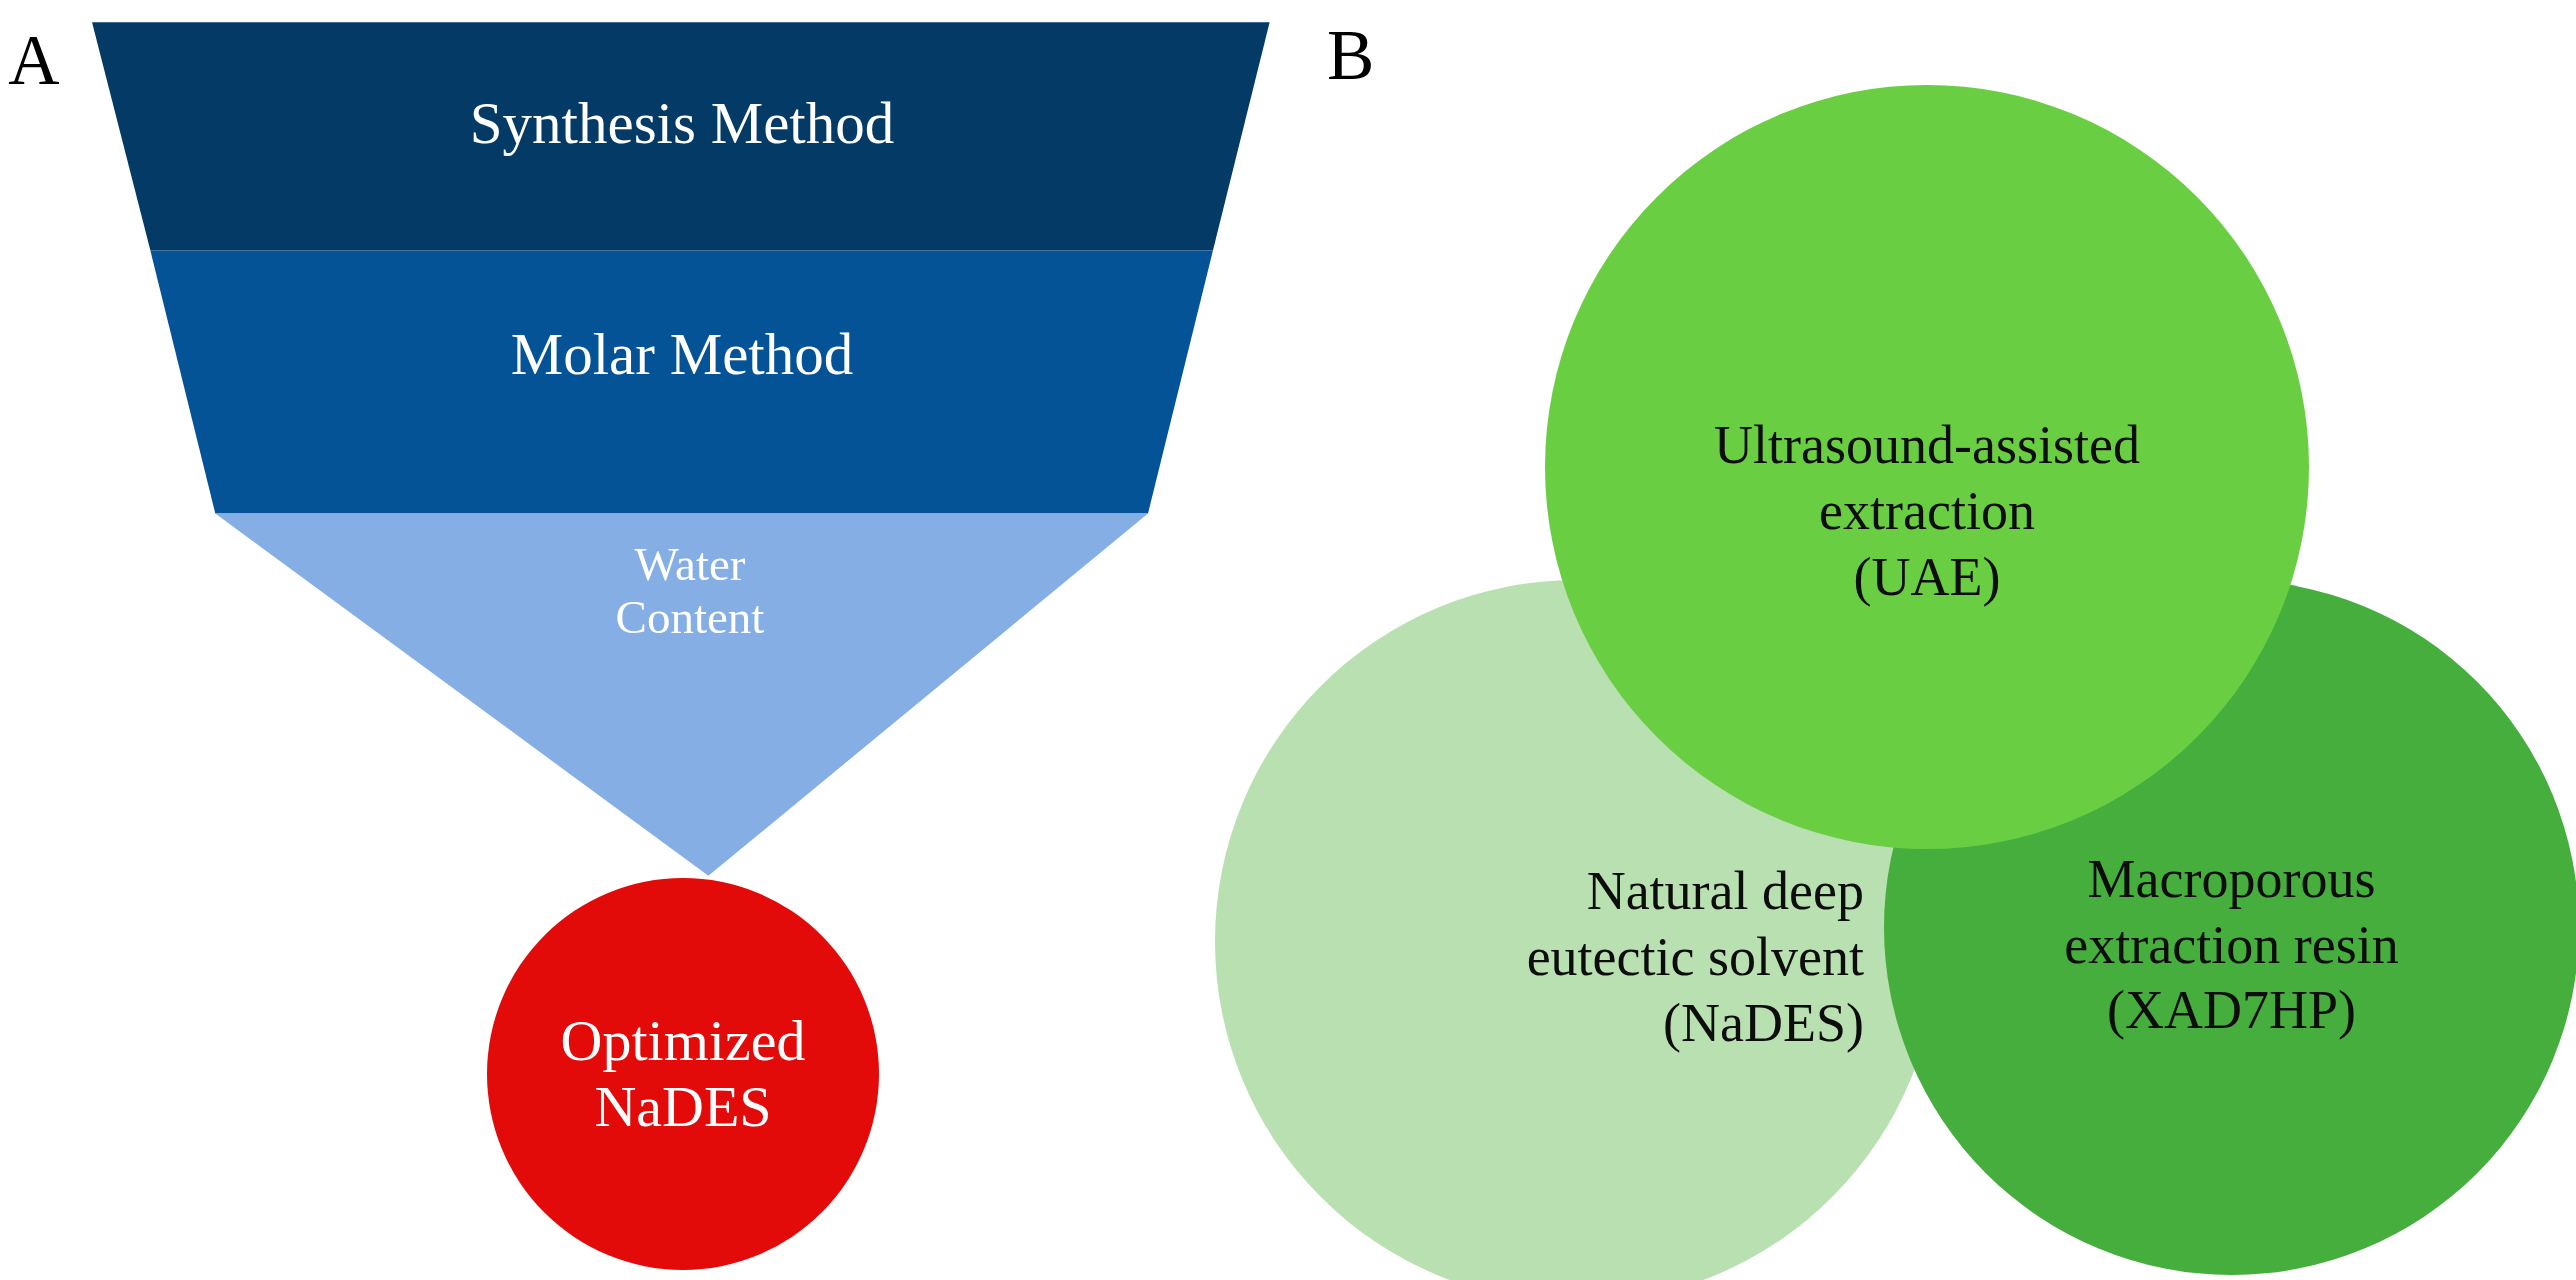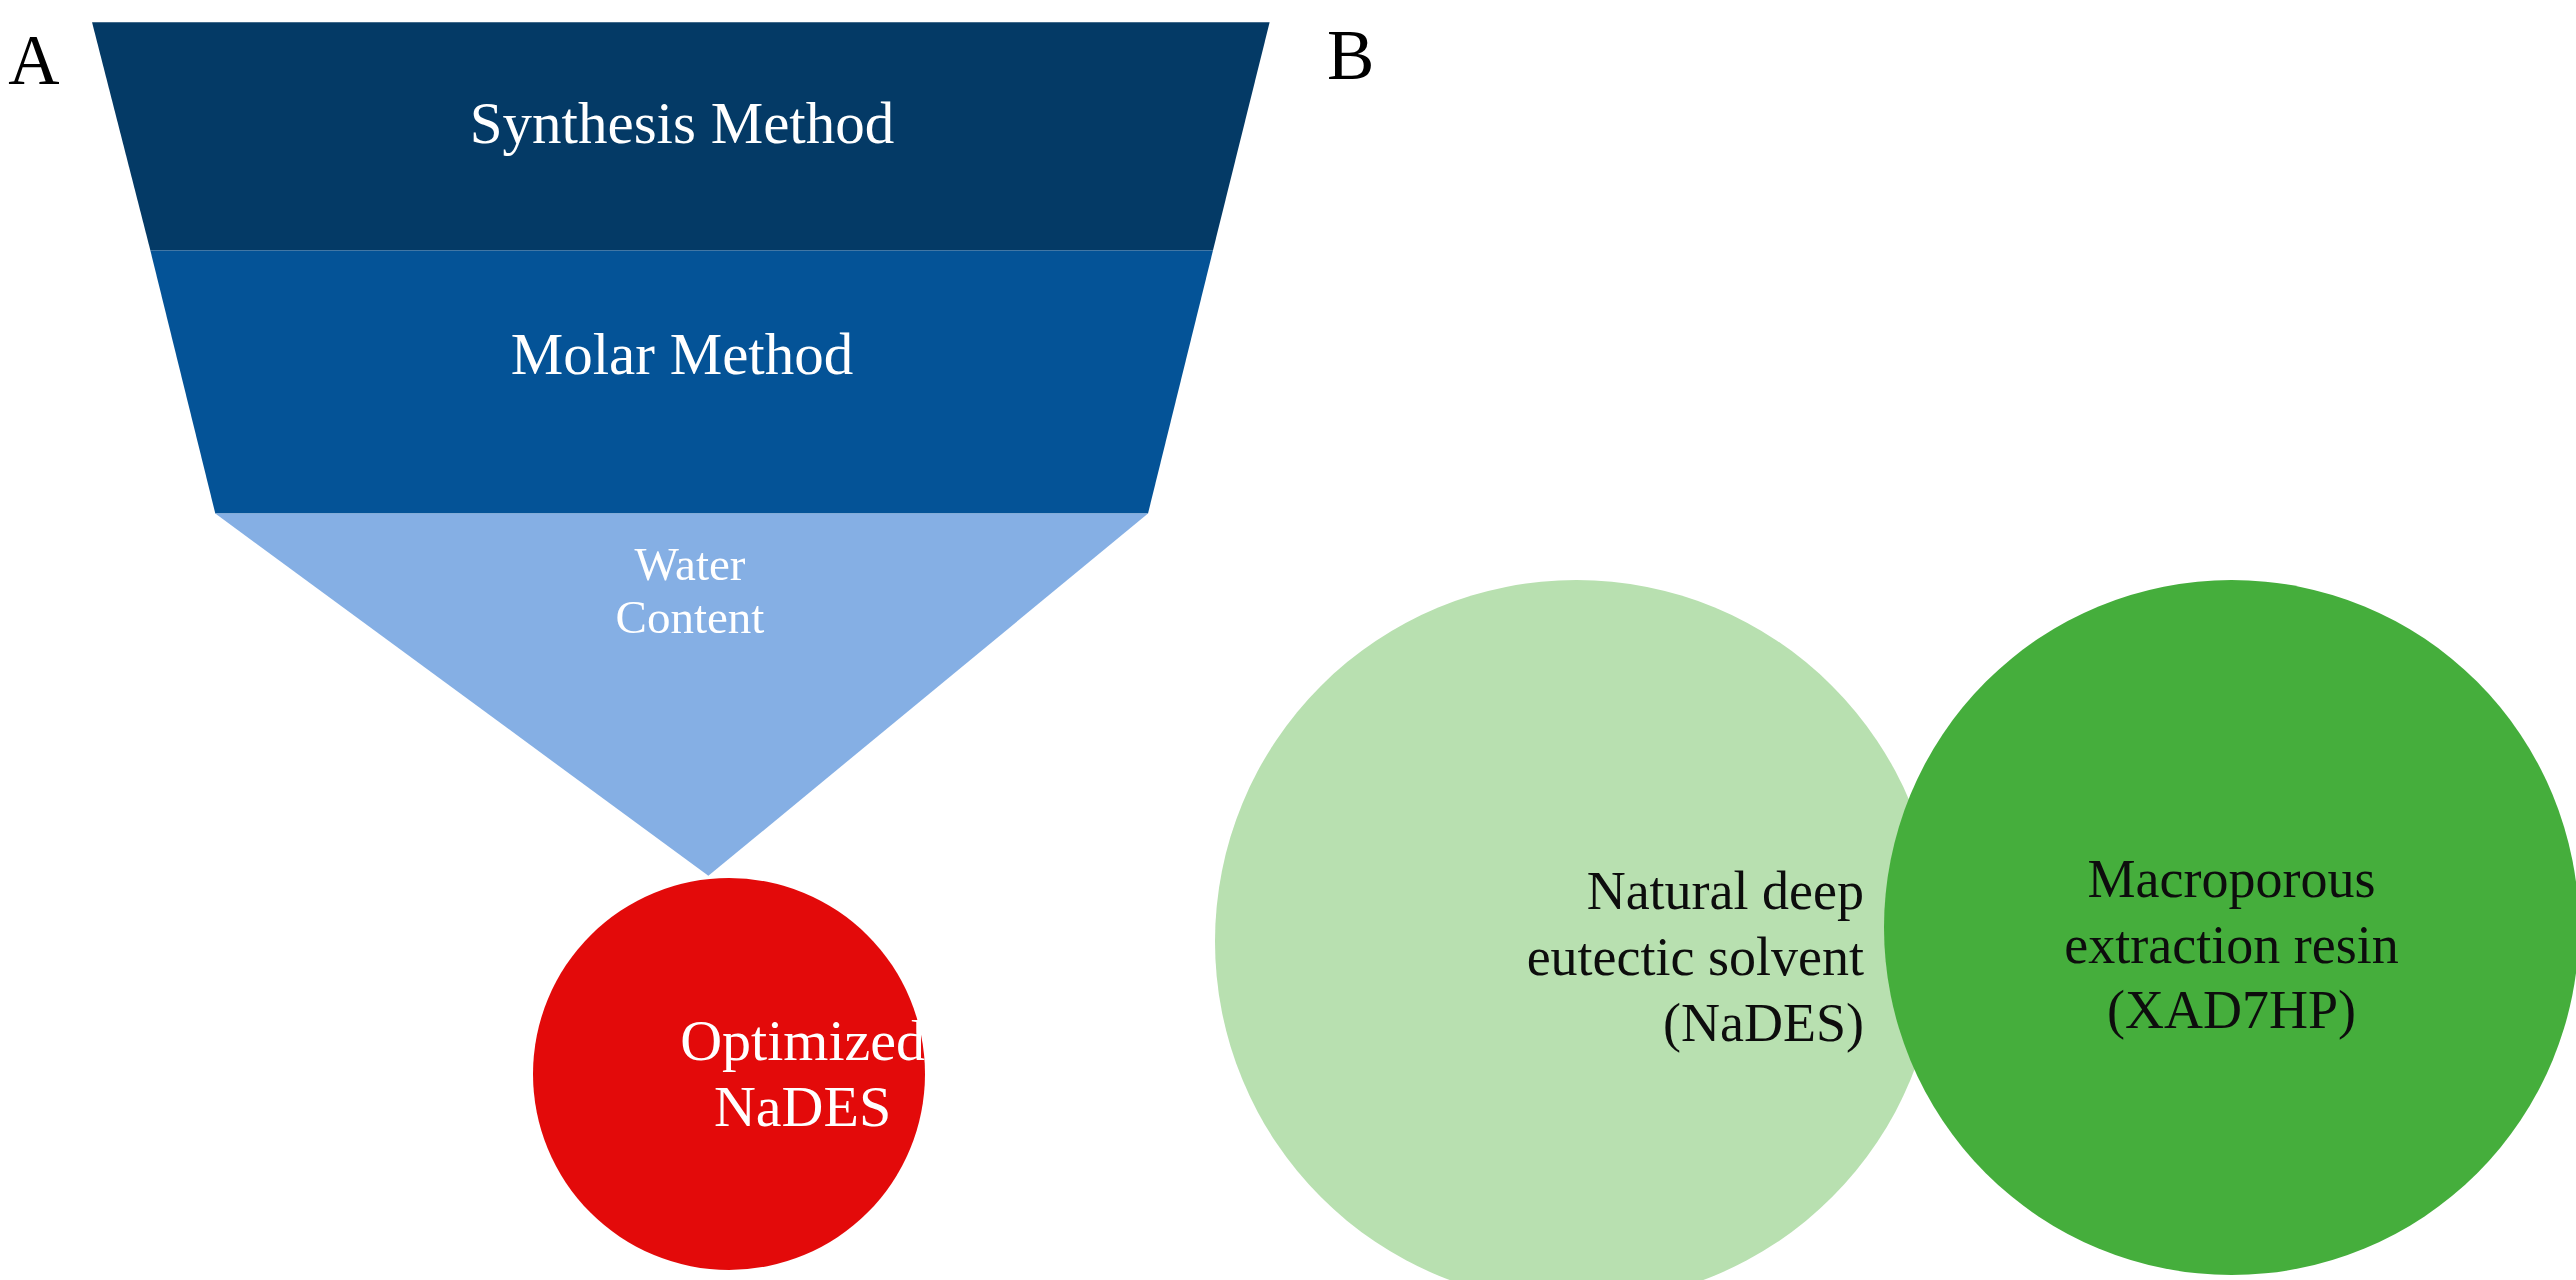--- a/index.html
+++ b/index.html
@@ -60,28 +60,28 @@
   #funnel-label-molar {
     left: 353px;  top: 321px;  width: 658px;  font-size: 59px;
   }
   #funnel-label-water {
     left: 460px;  top: 538px;  width: 460px;  font-size: 47px;
   }
 
   
   #outcome-circle {
     position: absolute;
-    left: 533px;
+    left: 487px;
     top: 878px;
     width: 392px;
     height: 392px;
     border-radius: 50%;
     display: flex;
     align-items: center;
-    justify-content: flex-end;
+    justify-content: center;
   }
   #outcome-circle-label {
     color: #ffffff;
     font-family: "Liberation Serif", "DejaVu Serif", serif;
     font-size: 58px;
     line-height: 1.14;
     text-align: center;
     white-space: pre-line;
     user-select: none;
   }
@@ -181,18 +181,23 @@
 eutectic solvent
 (NaDES)</div>
       </div>
 
       <div class="venn-circle" id="venn-circle-resin" style="background:#45AE3C;">
         <div class="venn-label">Macroporous
 extraction resin
 (XAD7HP)</div>
       </div>
 
+      <div class="venn-circle" id="venn-circle-uae" style="background:#6ACE43;">
+        <div class="venn-label">Ultrasound-assisted
+extraction
+(UAE)</div>
+      </div>
 
     </div>
   </div>
 
 </div>
 
 
 </body></html>

